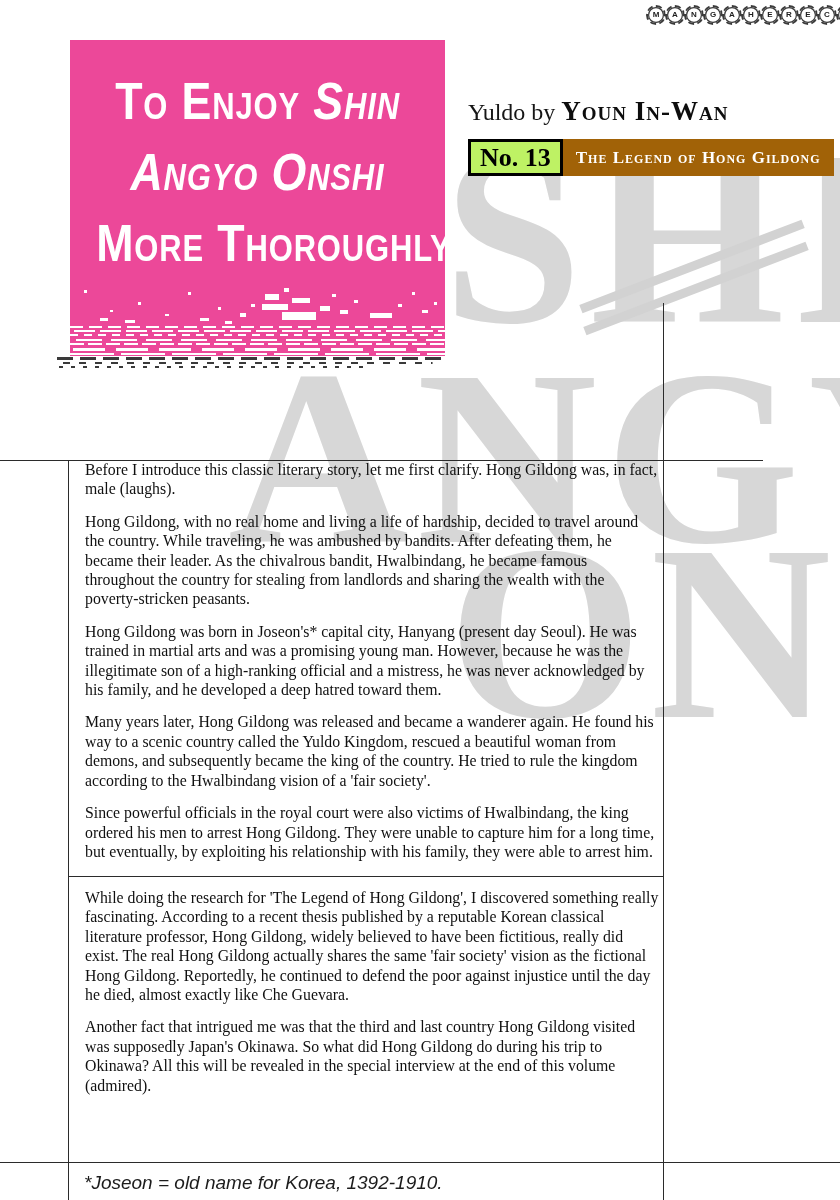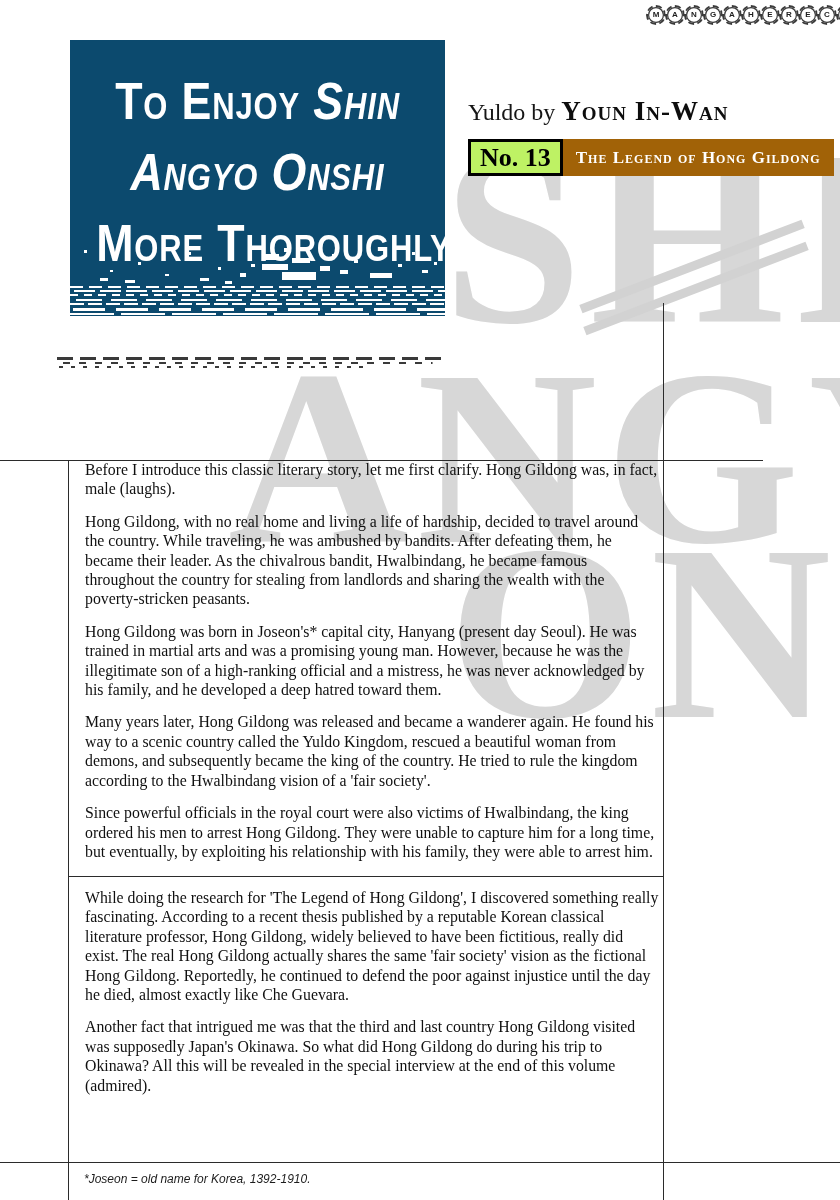--- a/index.html
+++ b/index.html
@@ -13,21 +13,21 @@
   .wm-stripe{position:absolute;z-index:0;background:#d2d2d2;transform:rotate(-21deg);}
 
   
   .logo{position:absolute;left:647px;top:5px;z-index:6;display:flex;align-items:center;}
   .logo-gear{width:16px;height:16px;margin-left:-1px;border-radius:50%;background:#fff;
              border:2px dashed #3b3b3b;box-shadow:inset 0 0 0 1.2px #3b3b3b;
              display:flex;align-items:center;justify-content:center;flex:none;}
   .logo-gear span{font:bold 8px/8px "Liberation Sans",sans-serif;color:#1d1d1d;}
 
   
-  .title-box{position:absolute;left:70px;top:40px;width:375px;height:276px;background:#0c4a6e;
+  .title-box{position:absolute;left:70px;top:40px;width:375px;height:316px;background:#ec4899;
              z-index:4;overflow:hidden;}
   .title-text{position:absolute;left:0;top:26px;width:100%;text-align:center;color:#fff;}
   .title-line{font-family:"Liberation Sans",sans-serif;font-weight:bold;font-variant:small-caps;
               font-size:52px;line-height:71px;transform:scaleX(.86);transform-origin:50% 50%;
               white-space:nowrap;letter-spacing:1px;}
   .title-line .ital{font-style:italic;}
   .skyline{position:absolute;left:0;bottom:0;width:375px;height:76px;}
   .reflection{position:absolute;left:57px;top:356px;width:389px;height:20px;z-index:4;opacity:.85;
      background:
        repeating-linear-gradient(90deg,#181818 0 16px,transparent 16px 23px) 0 1px/100% 3px no-repeat,
@@ -45,21 +45,21 @@
                font-weight:bold;font-variant:small-caps;font-size:17px;letter-spacing:1px;white-space:nowrap;}
 
   
   .hrule,.vrule{position:absolute;background:#2b2b2b;z-index:2;}
 
   
   .article-col{position:absolute;left:85px;width:574px;z-index:3;}
   .article-col p{margin:0 0 13px;font-size:15.8px;line-height:19.4px;color:#101010;
                  font-family:"Liberation Serif",serif;}
   .footnote{position:absolute;left:84px;top:1172px;z-index:3;font-family:"Liberation Sans",sans-serif;
-            font-style:italic;font-size:12px;color:#1c1c1c;}
+            font-style:italic;font-size:19px;color:#1c1c1c;}
 </style>
 </head>
 <body>
 
 <div id="page">
 
   <div class="wm-line" style="left:443px;top:113px;">SHIN</div>
   <div class="wm-line" style="left:228px;top:333px;">ANGYO</div>
   <div class="wm-line" style="left:448px;top:508px;">ONSHI</div>
   <div class="wm-stripe" style="left:573px;top:262px;width:238px;height:9px;"></div>

